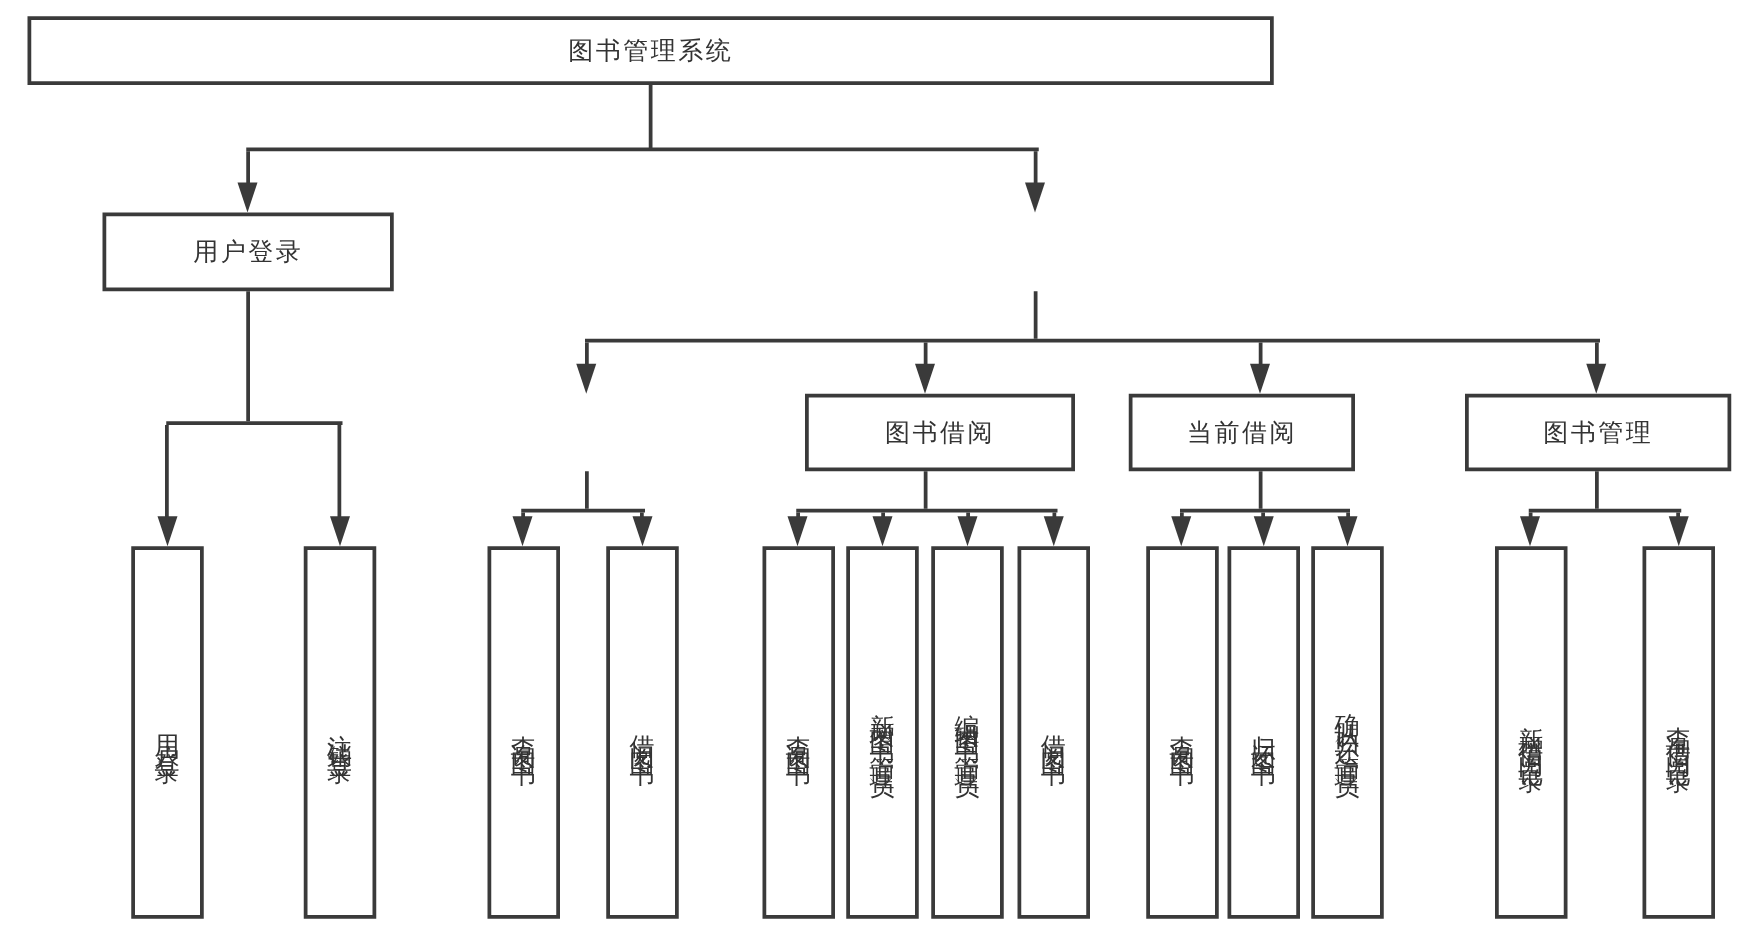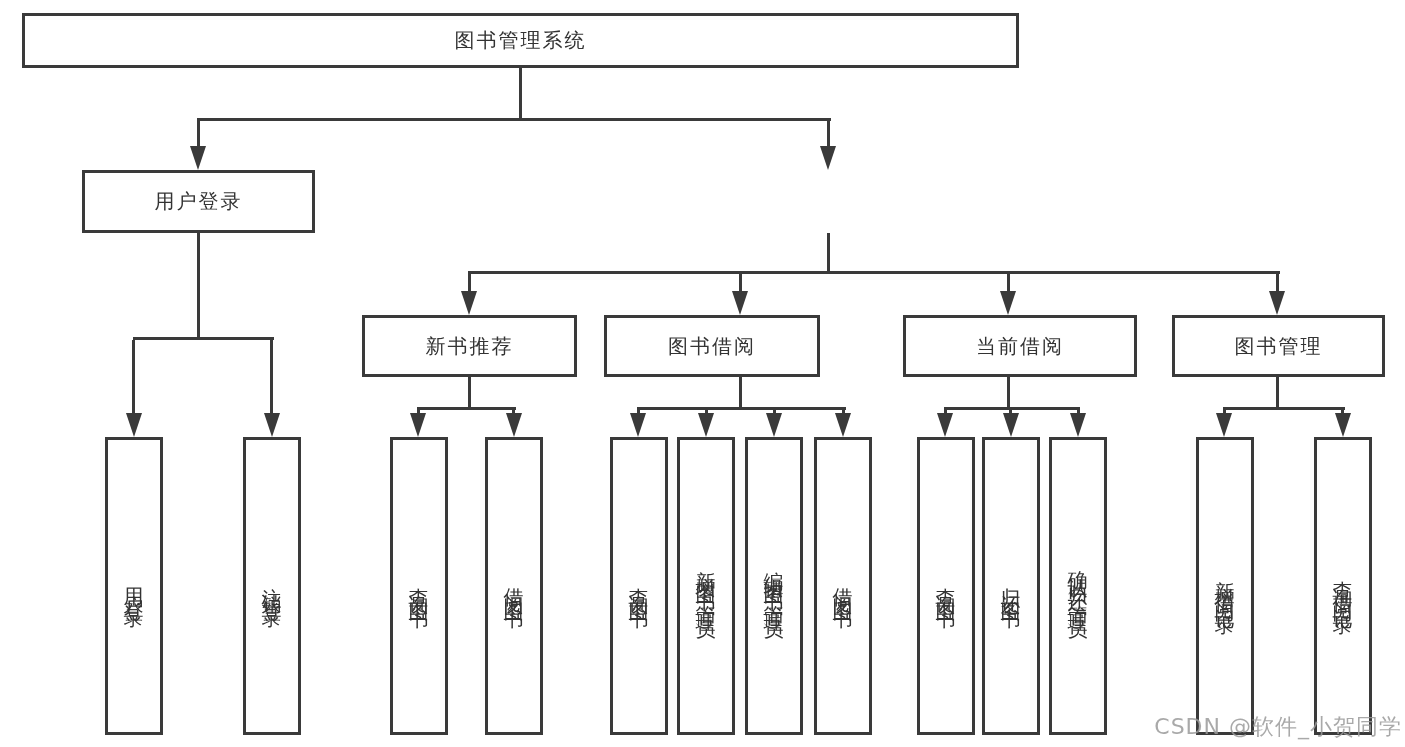--- a/index.html
+++ b/index.html
@@ -99,23 +99,22 @@
   <div class="hl" style="left:468px; top:271px; width:812px;"></div>
   <div class="vl" style="left:468px; top:274px; height:20px;"></div>
   <div class="ar" style="left:461px; top:291px;"></div>
   <div class="vl" style="left:739px; top:274px; height:20px;"></div>
   <div class="ar" style="left:732px; top:291px;"></div>
   <div class="vl" style="left:1007px; top:274px; height:20px;"></div>
   <div class="ar" style="left:1000px; top:291px;"></div>
   <div class="vl" style="left:1276px; top:274px; height:20px;"></div>
   <div class="ar" style="left:1269px; top:291px;"></div>
 
-  <div class="box" style="left:362px; top:315px; width:215px; height:62px;">新书推荐</div>
-  <div class="box" style="left:604px; top:315px; width:216px; height:62px;">图书借阅</div>
-  <div class="box" style="left:903px; top:315px; width:234px; height:62px;">当前借阅</div>
+  <div class="box" style="left:644px; top:315px; width:216px; height:62px;">图书借阅</div>
+  <div class="box" style="left:903px; top:315px; width:181px; height:62px;">当前借阅</div>
   <div class="box" style="left:1172px; top:315px; width:213px; height:62px;">图书管理</div>
 
   <div class="vl" style="left:468px; top:377px; height:30px;"></div>
   <div class="hl" style="left:417px; top:407px; width:99px;"></div>
   <div class="vl" style="left:417px; top:410px; height:8px;"></div>
   <div class="ar" style="left:410px; top:413px;"></div>
   <div class="vl" style="left:512px; top:410px; height:8px;"></div>
   <div class="ar" style="left:506px; top:413px;"></div>
 
   <div class="vl" style="left:739px; top:377px; height:30px;"></div>
@@ -182,15 +181,14 @@
     <span class="vtext">确认归还（管理员）</span>
   </div>
 
   <div class="leaf" style="left:1196px;">
     <span class="vtext">新增借阅记录</span>
   </div>
   <div class="leaf" style="left:1314px;">
     <span class="vtext">查询借阅记录</span>
   </div>
 
-  <div class="watermark">CSDN @软件_小贺同学</div>
 
 </div>
 
 </body></html>

